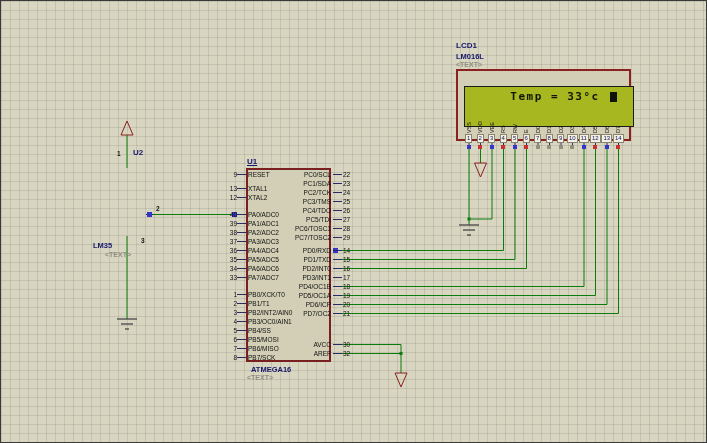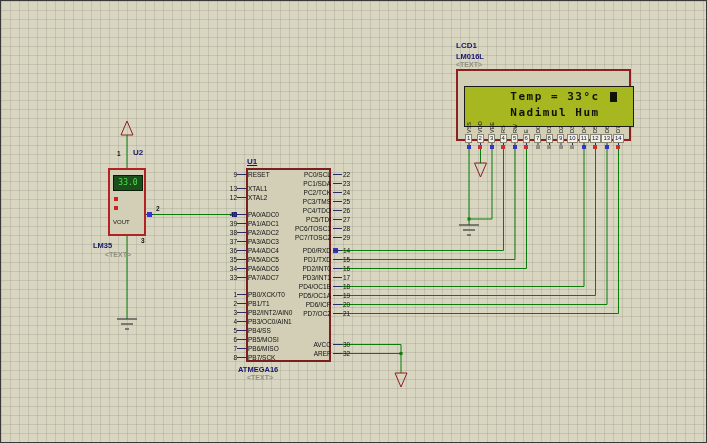--- a/index.html
+++ b/index.html
@@ -136,26 +136,20 @@
     </g>
 
     <rect x="146" y="211" width="5" height="5" fill="#3535c8"></rect>
     <rect x="231" y="211" width="5" height="5" fill="#3535c8"></rect>
     <rect x="332" y="247" width="5" height="5" fill="#3535c8"></rect>
   </svg>
 
   <div class="lbl pnlbl" style="left:116px;top:149px;">1</div>
   <div class="lbl ref" style="left:132px;top:147px;">U2</div>
 
-  <div class="comp u2-body">
-    <div class="u2-display">33.0</div>
-    <div class="u2-dot" style="top:27px;"></div>
-    <div class="u2-dot" style="top:36px;"></div>
-    <div class="u2-vout">VOUT</div>
-  </div>
 
   <div class="lbl pnlbl" style="left:155px;top:204px;">2</div>
   <div class="lbl pnlbl" style="left:140px;top:236px;">3</div>
   <div class="lbl val" style="left:92px;top:240px;">LM35</div>
   <div class="lbl ph" style="left:104px;top:250px;">&lt;TEXT&gt;</div>
 
   <div class="lbl ref" style="left:246px;top:156px;text-decoration:underline;">U1</div>
   <div class="comp u1-body"></div>
 
   <div class="pin-col" style="left:220px;top:169px;">
@@ -352,31 +346,30 @@
       <span class="pstub"></span>
       <span class="pnum">30</span>
     </div>
       <div class="prow r">
       <span class="pname">AREF</span>
       <span class="pstub"></span>
       <span class="pnum">32</span>
     </div>
     </div>
 
-  <div class="lbl val" style="left:237px;top:364px;">ATMEGA16</div>
+  <div class="lbl val" style="left:250px;top:364px;">ATMEGA16</div>
   <div class="lbl ph" style="left:246px;top:373px;">&lt;TEXT&gt;</div>
 
   <div class="lbl ref" style="left:455px;top:40px;">LCD1</div>
   <div class="lbl val" style="left:455px;top:51px;">LM016L</div>
   <div class="lbl ph" style="left:455px;top:60px;">&lt;TEXT&gt;</div>
 
   <div class="comp lcd-body">
     <div class="lcd-screen">
       <div class="lcd-line">Temp = 33°c</div>
-      <div class="lcd-line">Nadimul Hum</div>
       <div class="lcd-cursor"></div>
     </div>
   </div>
 
   <div class="lcd-pins">
       <div class="lcd-pincol">
       <span class="lcd-pname">VSS</span>
       <span class="lcd-pnum">1</span>
       <span class="lcd-state sq-blue"></span>
     </div>

